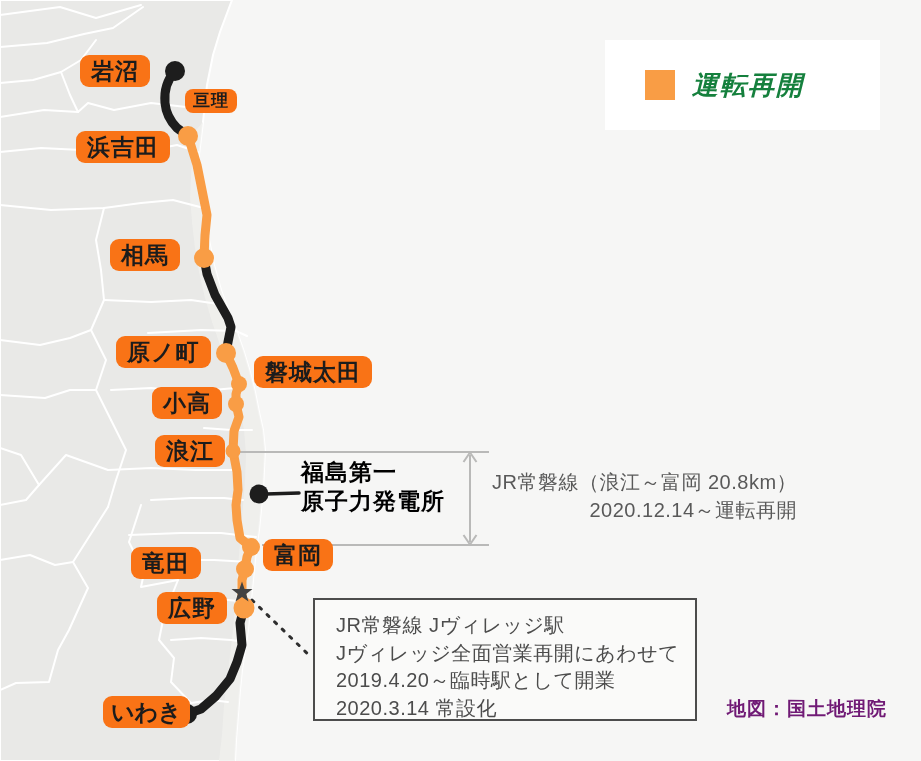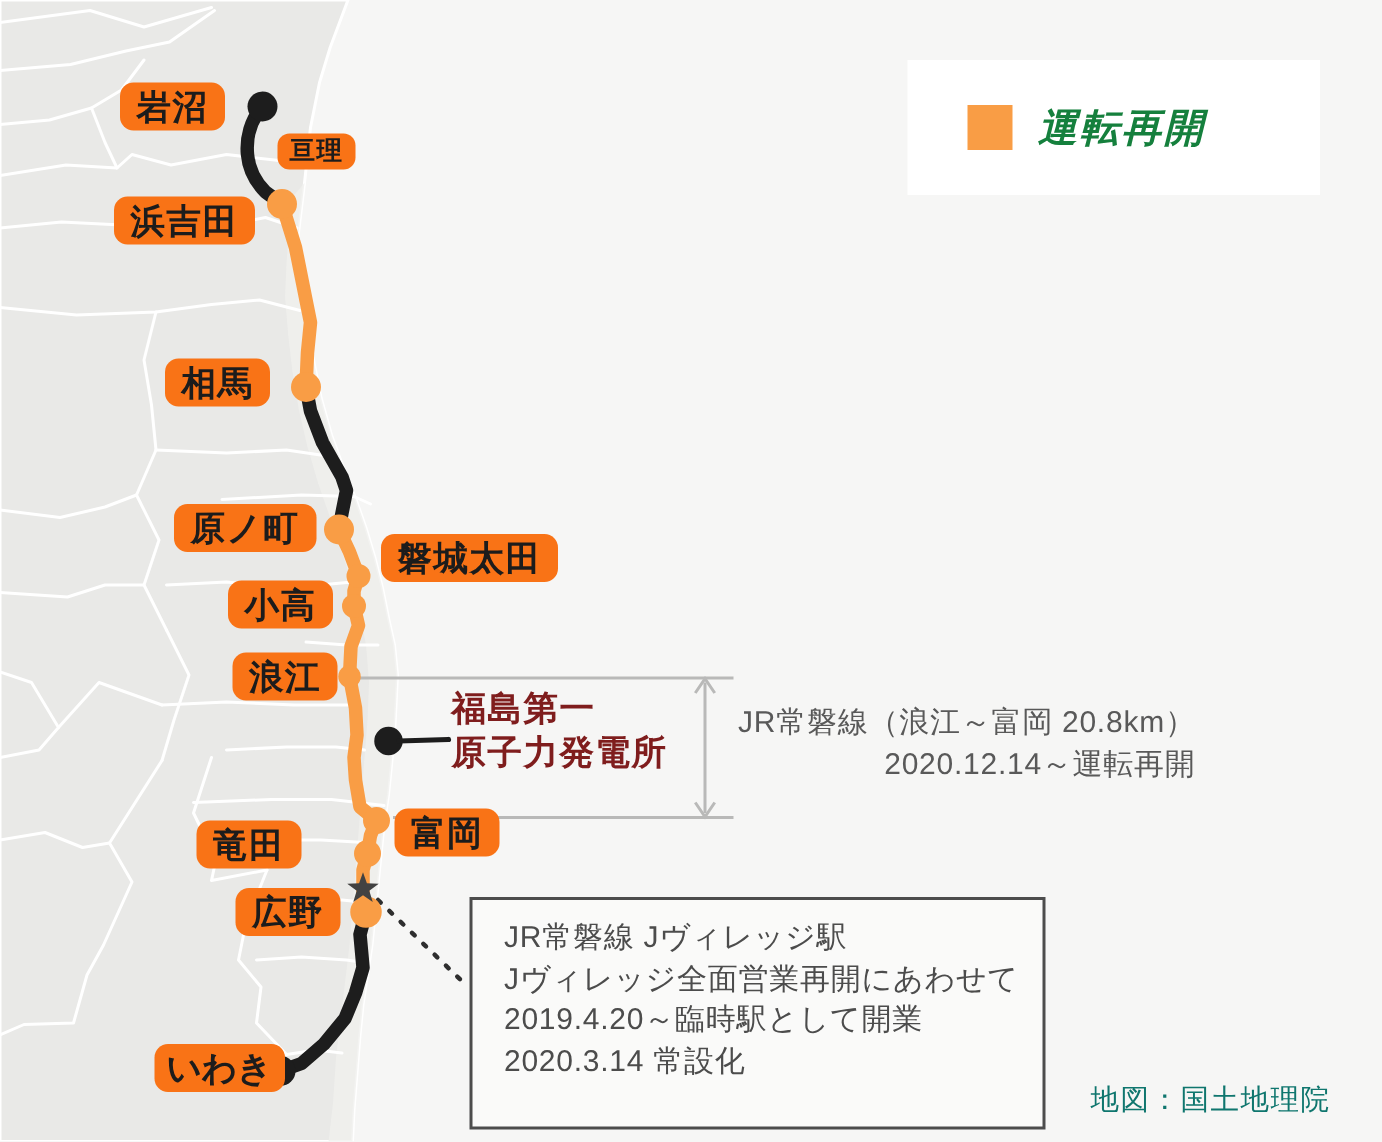--- a/index.html
+++ b/index.html
@@ -19,51 +19,51 @@
     font-weight:700;
     color:#1c1c1c;
     letter-spacing:1px;
     white-space:nowrap;
     line-height:1.15;
   }
   .pill.small{font-size:17px;padding:2px 8px;border-radius:8px;letter-spacing:1px;}
   .pill.tight{padding:3px 8px;letter-spacing:0;text-align:right;}
   .landmark-label{
     position:absolute;left:301px;top:458px;
-    font-size:23px;font-weight:700;color:#7f1d1d;
+    font-size:23px;font-weight:700;color:#000000;
     line-height:29px;letter-spacing:1px;white-space:nowrap;
   }
   .section-annotation{
     position:absolute;left:492px;top:468px;
     font-size:20px;font-weight:500;color:#595959;
     line-height:28px;letter-spacing:0.5px;white-space:nowrap;text-align:right;
   }
   .note-box{
-    position:absolute;left:313px;top:598px;width:384px;height:155px;
+    position:absolute;left:313px;top:598px;width:384px;height:123px;
     box-sizing:border-box;
     border:2px solid #4c4c4c;
     background:rgba(250,250,249,0.92);
     padding:12px 10px 0 21px;
     font-size:20px;font-weight:500;color:#4c4c4c;
     line-height:27.5px;letter-spacing:0.5px;white-space:nowrap;
   }
   .legend{
     position:absolute;left:605px;top:40px;width:275px;height:90px;
     background:#ffffff;
     display:flex;align-items:center;
     padding-left:40px;box-sizing:border-box;
   }
   .legend-swatch{width:30px;height:30px;background:#F99D45;flex:0 0 auto;}
   .legend-label{
     margin-left:17px;
     font-size:26px;font-weight:700;color:#15803d;letter-spacing:2px;font-style:italic;
   }
   .attribution{
-    position:absolute;left:727px;top:720px;
-    font-size:19px;font-weight:400;color:#0f766e;letter-spacing:1px;
+    position:absolute;left:727px;top:696px;
+    font-size:19px;font-weight:700;color:#701a75;letter-spacing:1px;
     white-space:nowrap;
   }
 </style>
 </head>
 <body>
 
 <div class="stage">
 
   <svg width="921" height="761" viewBox="0 0 921 761">
 

